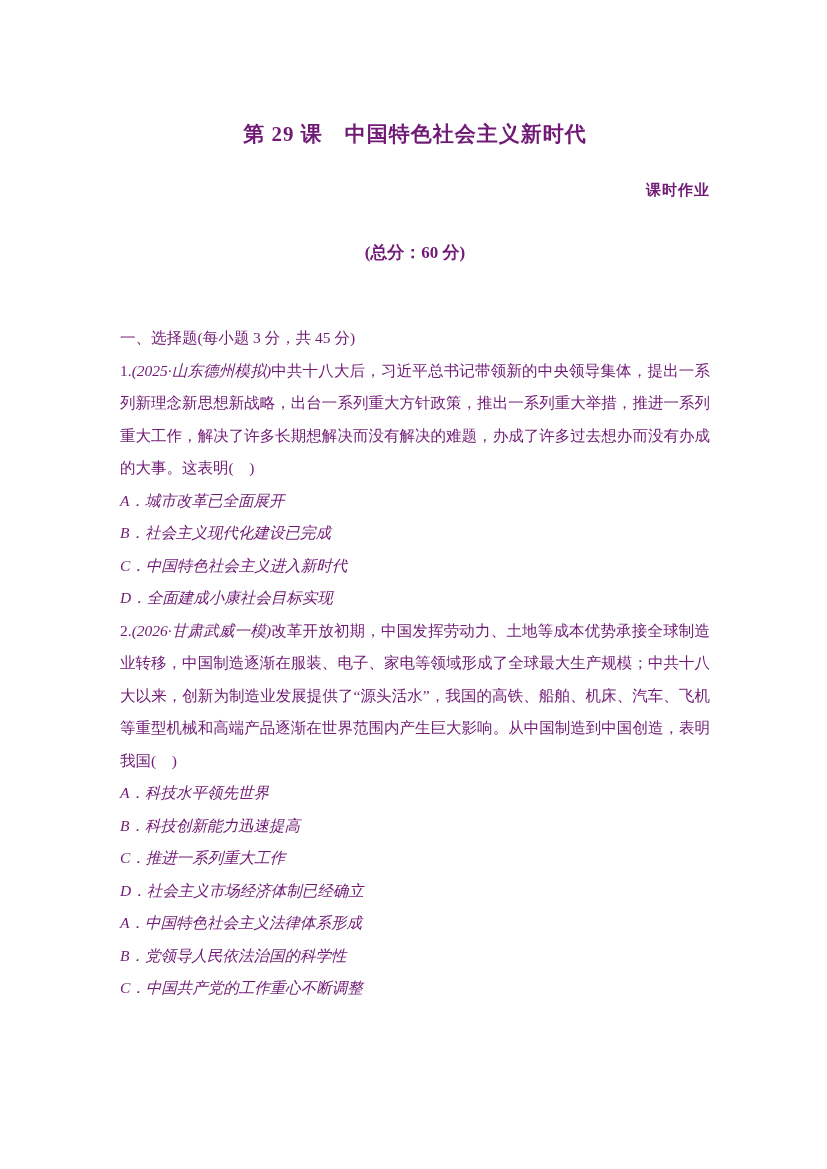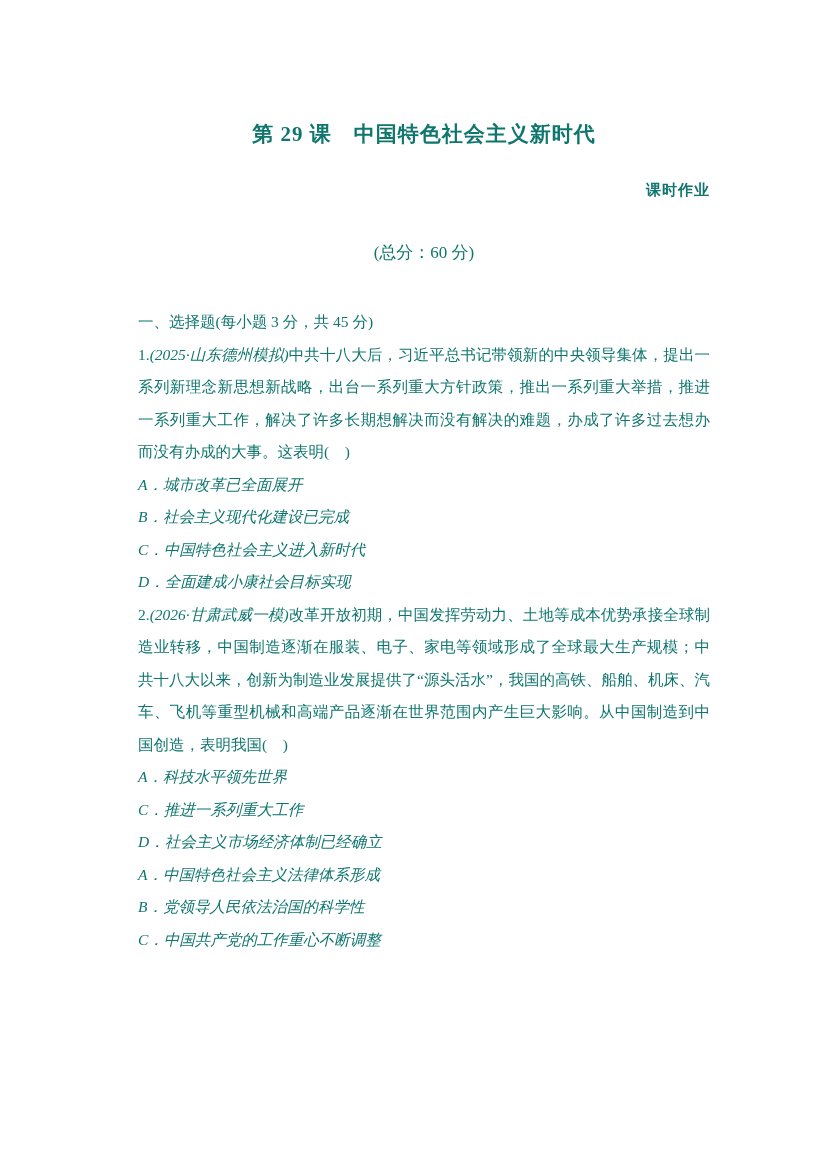--- a/index.html
+++ b/index.html
@@ -2,24 +2,23 @@
 <html><head>
 <meta charset="utf-8">
 <style>
   * { margin: 0; padding: 0; box-sizing: border-box; }
   html, body { background: #888; }
   .page {
     width: 827px;
     height: 1169px;
     margin: 0 auto;
     background: #ffffff;
-    color: #0f766e;
+    color: #701a75;
     font-family: "Liberation Serif", "DejaVu Serif", serif;
     overflow: hidden;
-    padding-left: 18px;
   }
   .inner {
     padding: 122px 117px 0 120px;
   }
   .doc-title {
     font-size: 21px;
     font-weight: bold;
     text-align: center;
     line-height: 25px;
     letter-spacing: 1px;
@@ -28,26 +27,26 @@
     margin-top: 35px;
     font-size: 15px;
     font-weight: bold;
     text-align: right;
     line-height: 17px;
     letter-spacing: 1px;
   }
   .doc-total {
     margin-top: 44px;
     font-size: 17px;
-    font-weight: normal;
+    font-weight: bold;
     text-align: center;
     line-height: 19px;
   }
   .body-text {
-    margin-top: 44px;
+    margin-top: 60px;
     font-size: 15.5px;
     line-height: 32.5px;
   }
   .section-heading {
     font-weight: normal;
   }
   .stem {
     text-align: justify;
   }
   .source {
@@ -76,20 +75,21 @@
         <p class="stem"><span>1.</span><span class="source">(2025·山东德州模拟)</span><span>中共十八大后，习近平总书记带领新的中央领导集体，提出一系列新理念新思想新战略，出台一系列重大方针政策，推出一系列重大举措，推进一系列重大工作，解决了许多长期想解决而没有解决的难题，办成了许多过去想办而没有办成的大事。这表明</span><span>(　)</span></p>
         <p class="option">A．城市改革已全面展开</p>
         <p class="option">B．社会主义现代化建设已完成</p>
         <p class="option">C．中国特色社会主义进入新时代</p>
         <p class="option">D．全面建成小康社会目标实现</p>
       </div>
 
       <div class="question">
         <p class="stem"><span>2.</span><span class="source">(2026·甘肃武威一模)</span><span>改革开放初期，中国发挥劳动力、土地等成本优势承接全球制造业转移，中国制造逐渐在服装、电子、家电等领域形成了全球最大生产规模；中共十八大以来，创新为制造业发展提供了“源头活水”，我国的高铁、船舶、机床、汽车、飞机等重型机械和高端产品逐渐在世界范围内产生巨大影响。从中国制造到中国创造，表明我国</span><span>(　)</span></p>
         <p class="option">A．科技水平领先世界</p>
+        <p class="option">B．科技创新能力迅速提高</p>
         <p class="option">C．推进一系列重大工作</p>
         <p class="option">D．社会主义市场经济体制已经确立</p>
       </div>
 
       <div class="question">
         <p class="option">A．中国特色社会主义法律体系形成</p>
         <p class="option">B．党领导人民依法治国的科学性</p>
         <p class="option">C．中国共产党的工作重心不断调整</p>
       </div>
 

